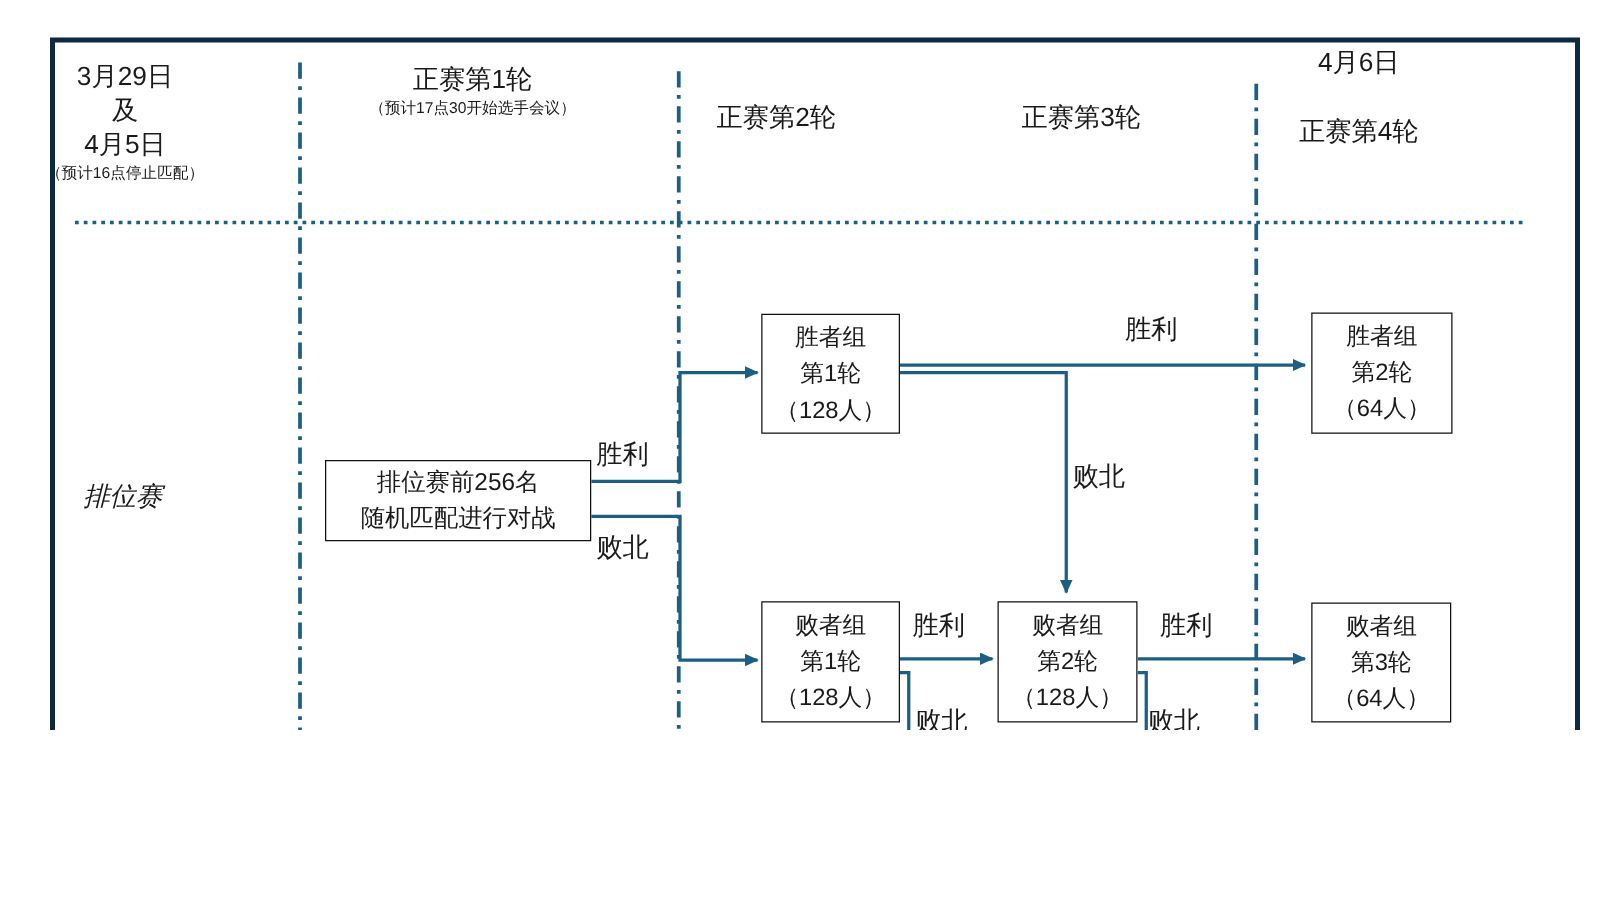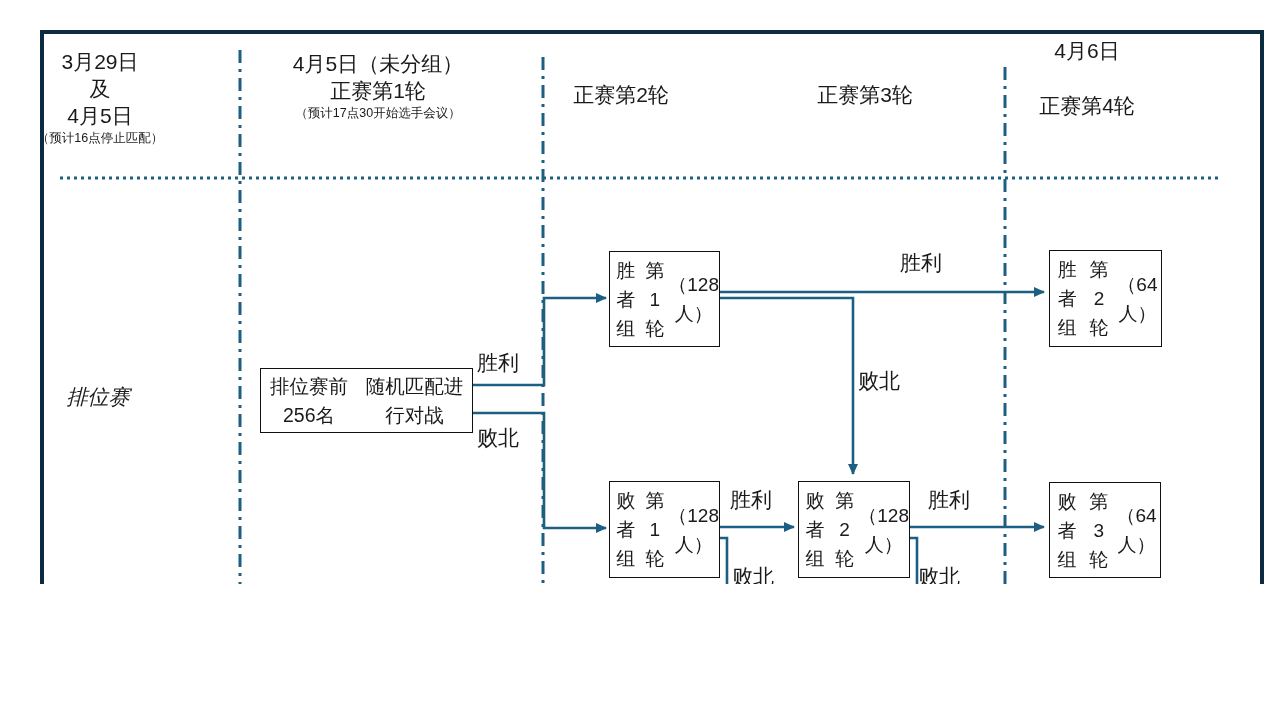--- a/index.html
+++ b/index.html
@@ -10,21 +10,21 @@
            border:4px solid var(--frame,#0d2b40); background:transparent; }
   svg.overlay { position:absolute; left:0; top:0; width:1280px; height:720px; }
   .sep  { stroke:var(--accent,#1d5f82); stroke-width:3;   stroke-dasharray:13 6 3 6; fill:none; }
   .dots { stroke:var(--accent,#1d5f82); stroke-width:2.8; stroke-dasharray:3 4;      fill:none; }
   .conn { stroke:var(--accent,#1d5f82); stroke-width:2.6; fill:none; }
   .arrow-head { fill:var(--accent,#1d5f82); }
   .txt { position:absolute; text-align:center; }
   .h-big   { font-size:21px; line-height:27px; }
   .h-small { font-size:12.5px; line-height:18px; white-space:nowrap; }
   .node { position:absolute; border:1.6px solid #111; background:#fff;
-          display:flex; flex-direction:row; justify-content:center; align-items:center;
+          display:flex; flex-direction:column; justify-content:center; align-items:center;
           font-size:19px; line-height:29px; text-align:center; }
   .lbl { position:absolute; font-size:21px; text-align:left; width:60px; }
   .side-label { position:absolute; font-size:21px; text-align:center; }
 </style>
 </head>
 <body>
 
 <div class="stage">
 
   <div class="frame"></div>
@@ -53,21 +53,20 @@
   </svg>
 
   <div class="txt" style="left:25px;top:48px;width:150px;">
     <div class="h-big">3月29日</div>
     <div class="h-big">及</div>
     <div class="h-big">4月5日</div>
     <div class="h-small">（预计16点停止匹配）</div>
   </div>
 
   <div class="txt" style="left:258px;top:50px;width:240px;">
-    <div class="h-big">4月5日（未分组）</div>
     <div class="h-big">正赛第1轮</div>
     <div class="h-small">（预计17点30开始选手会议）</div>
   </div>
 
   <div class="txt h-big" style="left:516px;top:81px;width:210px;">正赛第2轮</div>
   <div class="txt h-big" style="left:760px;top:81px;width:210px;">正赛第3轮</div>
 
   <div class="txt" style="left:987px;top:37px;width:200px;">
     <div class="h-big">4月6日</div>
     <div class="h-big" style="margin-top:28px;">正赛第4轮</div>

